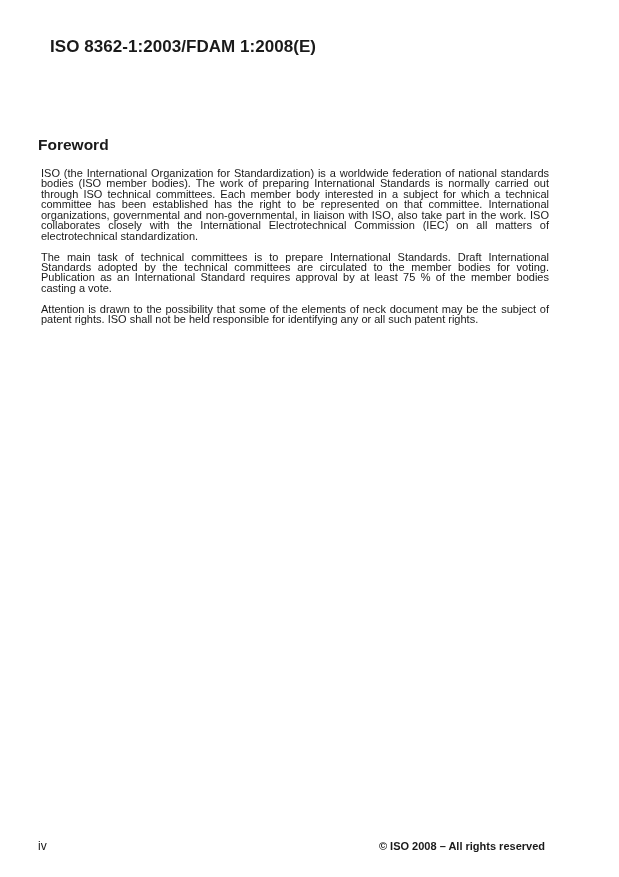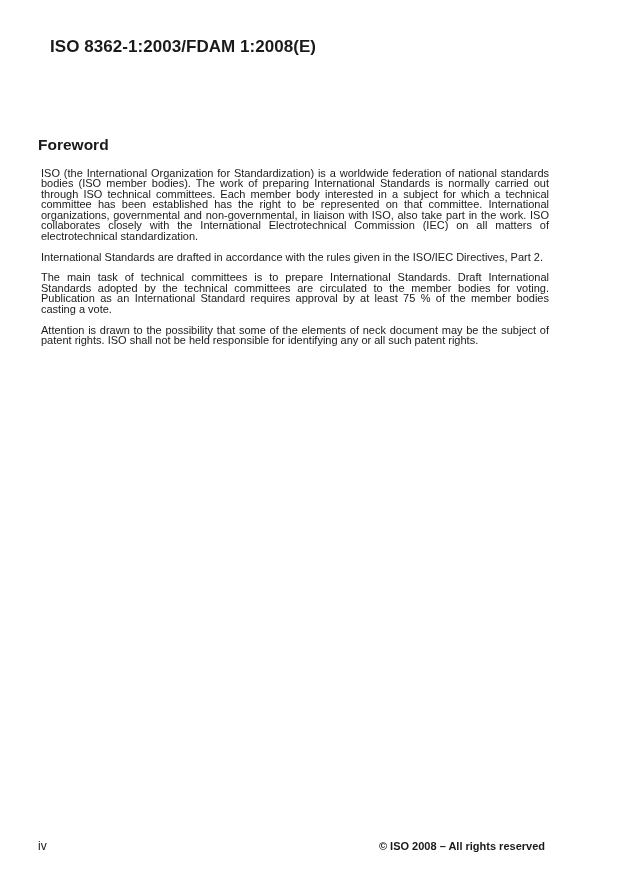--- a/index.html
+++ b/index.html
@@ -67,21 +67,20 @@
 <body>
 
 <div>
 
   <div class="header">ISO 8362-1:2003/FDAM 1:2008(E)</div>
 
   <h1 class="title">Foreword</h1>
 
   <div class="body-text">
     <p>ISO (the International Organization for Standardization) is a worldwide federation of national standards bodies (ISO member bodies). The work of preparing International Standards is normally carried out through ISO technical committees. Each member body interested in a subject for which a technical committee has been established has the right to be represented on that committee. International organizations, governmental and non-governmental, in liaison with ISO, also take part in the work. ISO collaborates closely with the International Electrotechnical Commission (IEC) on all matters of electrotechnical standardization.</p>
-    <p>International Standards are drafted in accordance with the rules given in the ISO/IEC Directives, Part 2.</p>
     <p>The main task of technical committees is to prepare International Standards. Draft International Standards adopted by the technical committees are circulated to the member bodies for voting. Publication as an International Standard requires approval by at least 75 % of the member bodies casting a vote.</p>
     <p>Attention is drawn to the possibility that some of the elements of neck document may be the subject of patent rights. ISO shall not be held responsible for identifying any or all such patent rights.</p>
   </div>
 
   <div class="footer-page">iv</div>
 
   <div class="footer-copy">© ISO 2008 – All rights reserved</div>
 
 </div>
 

